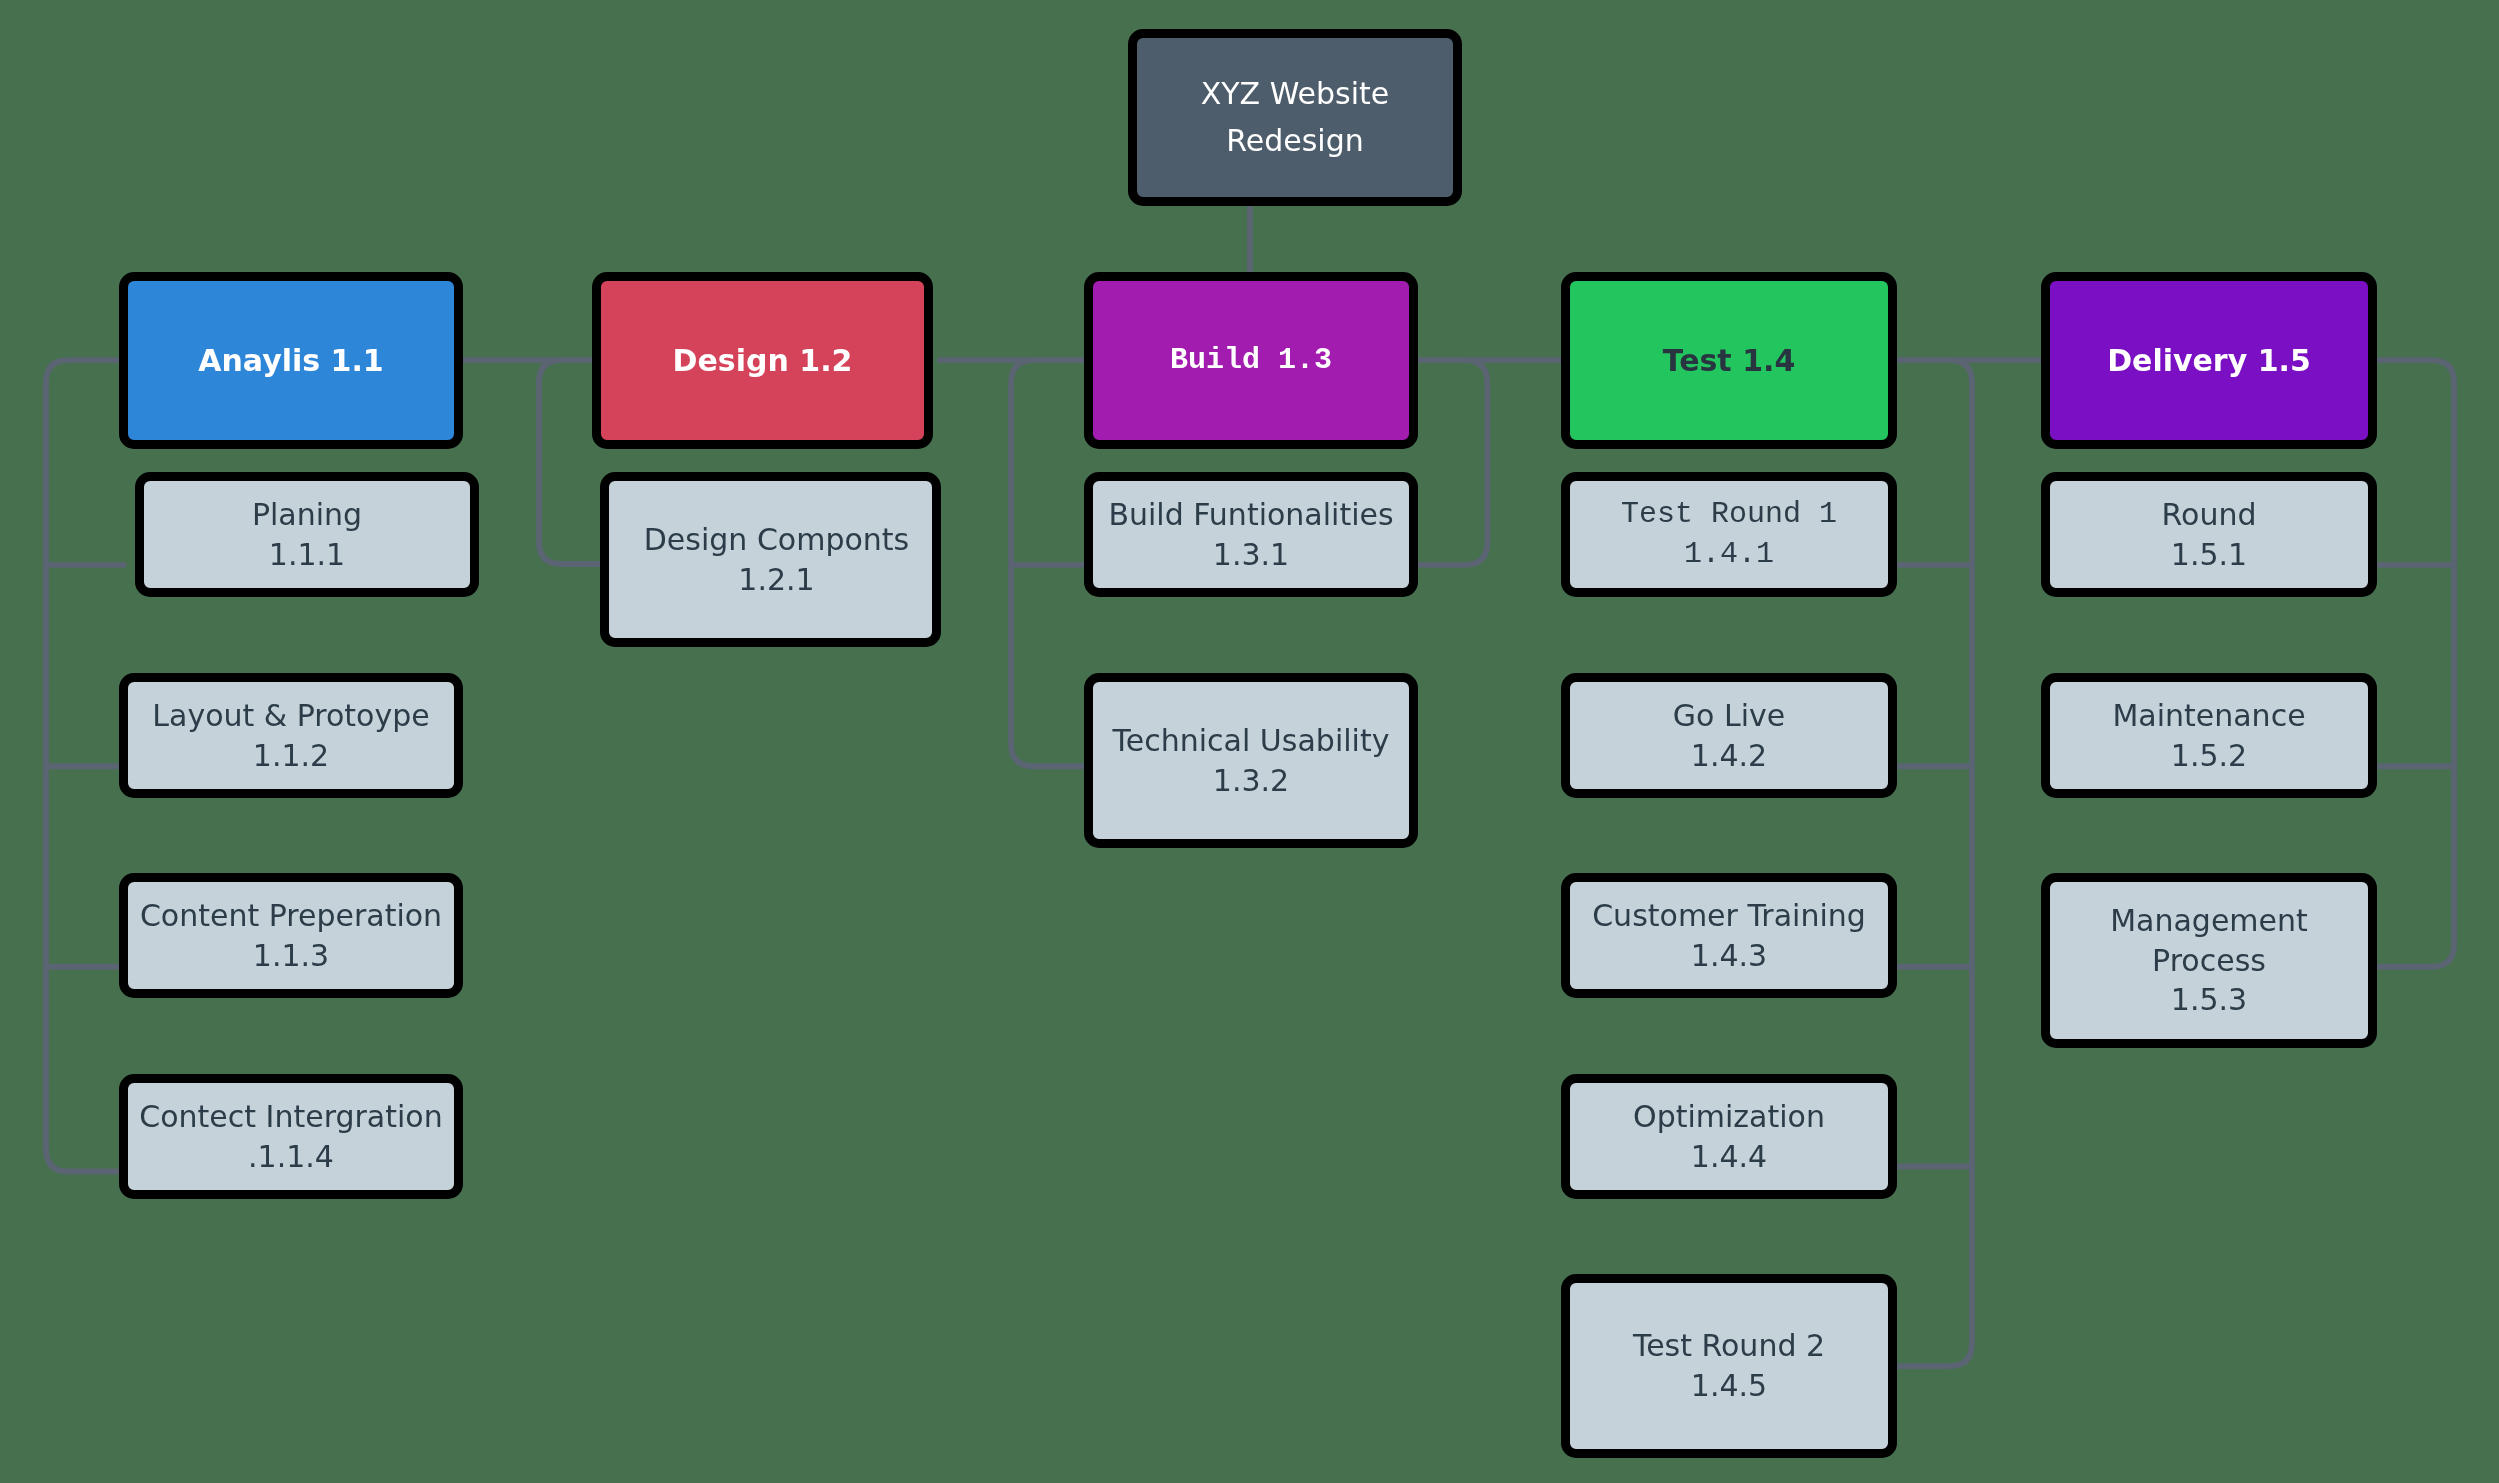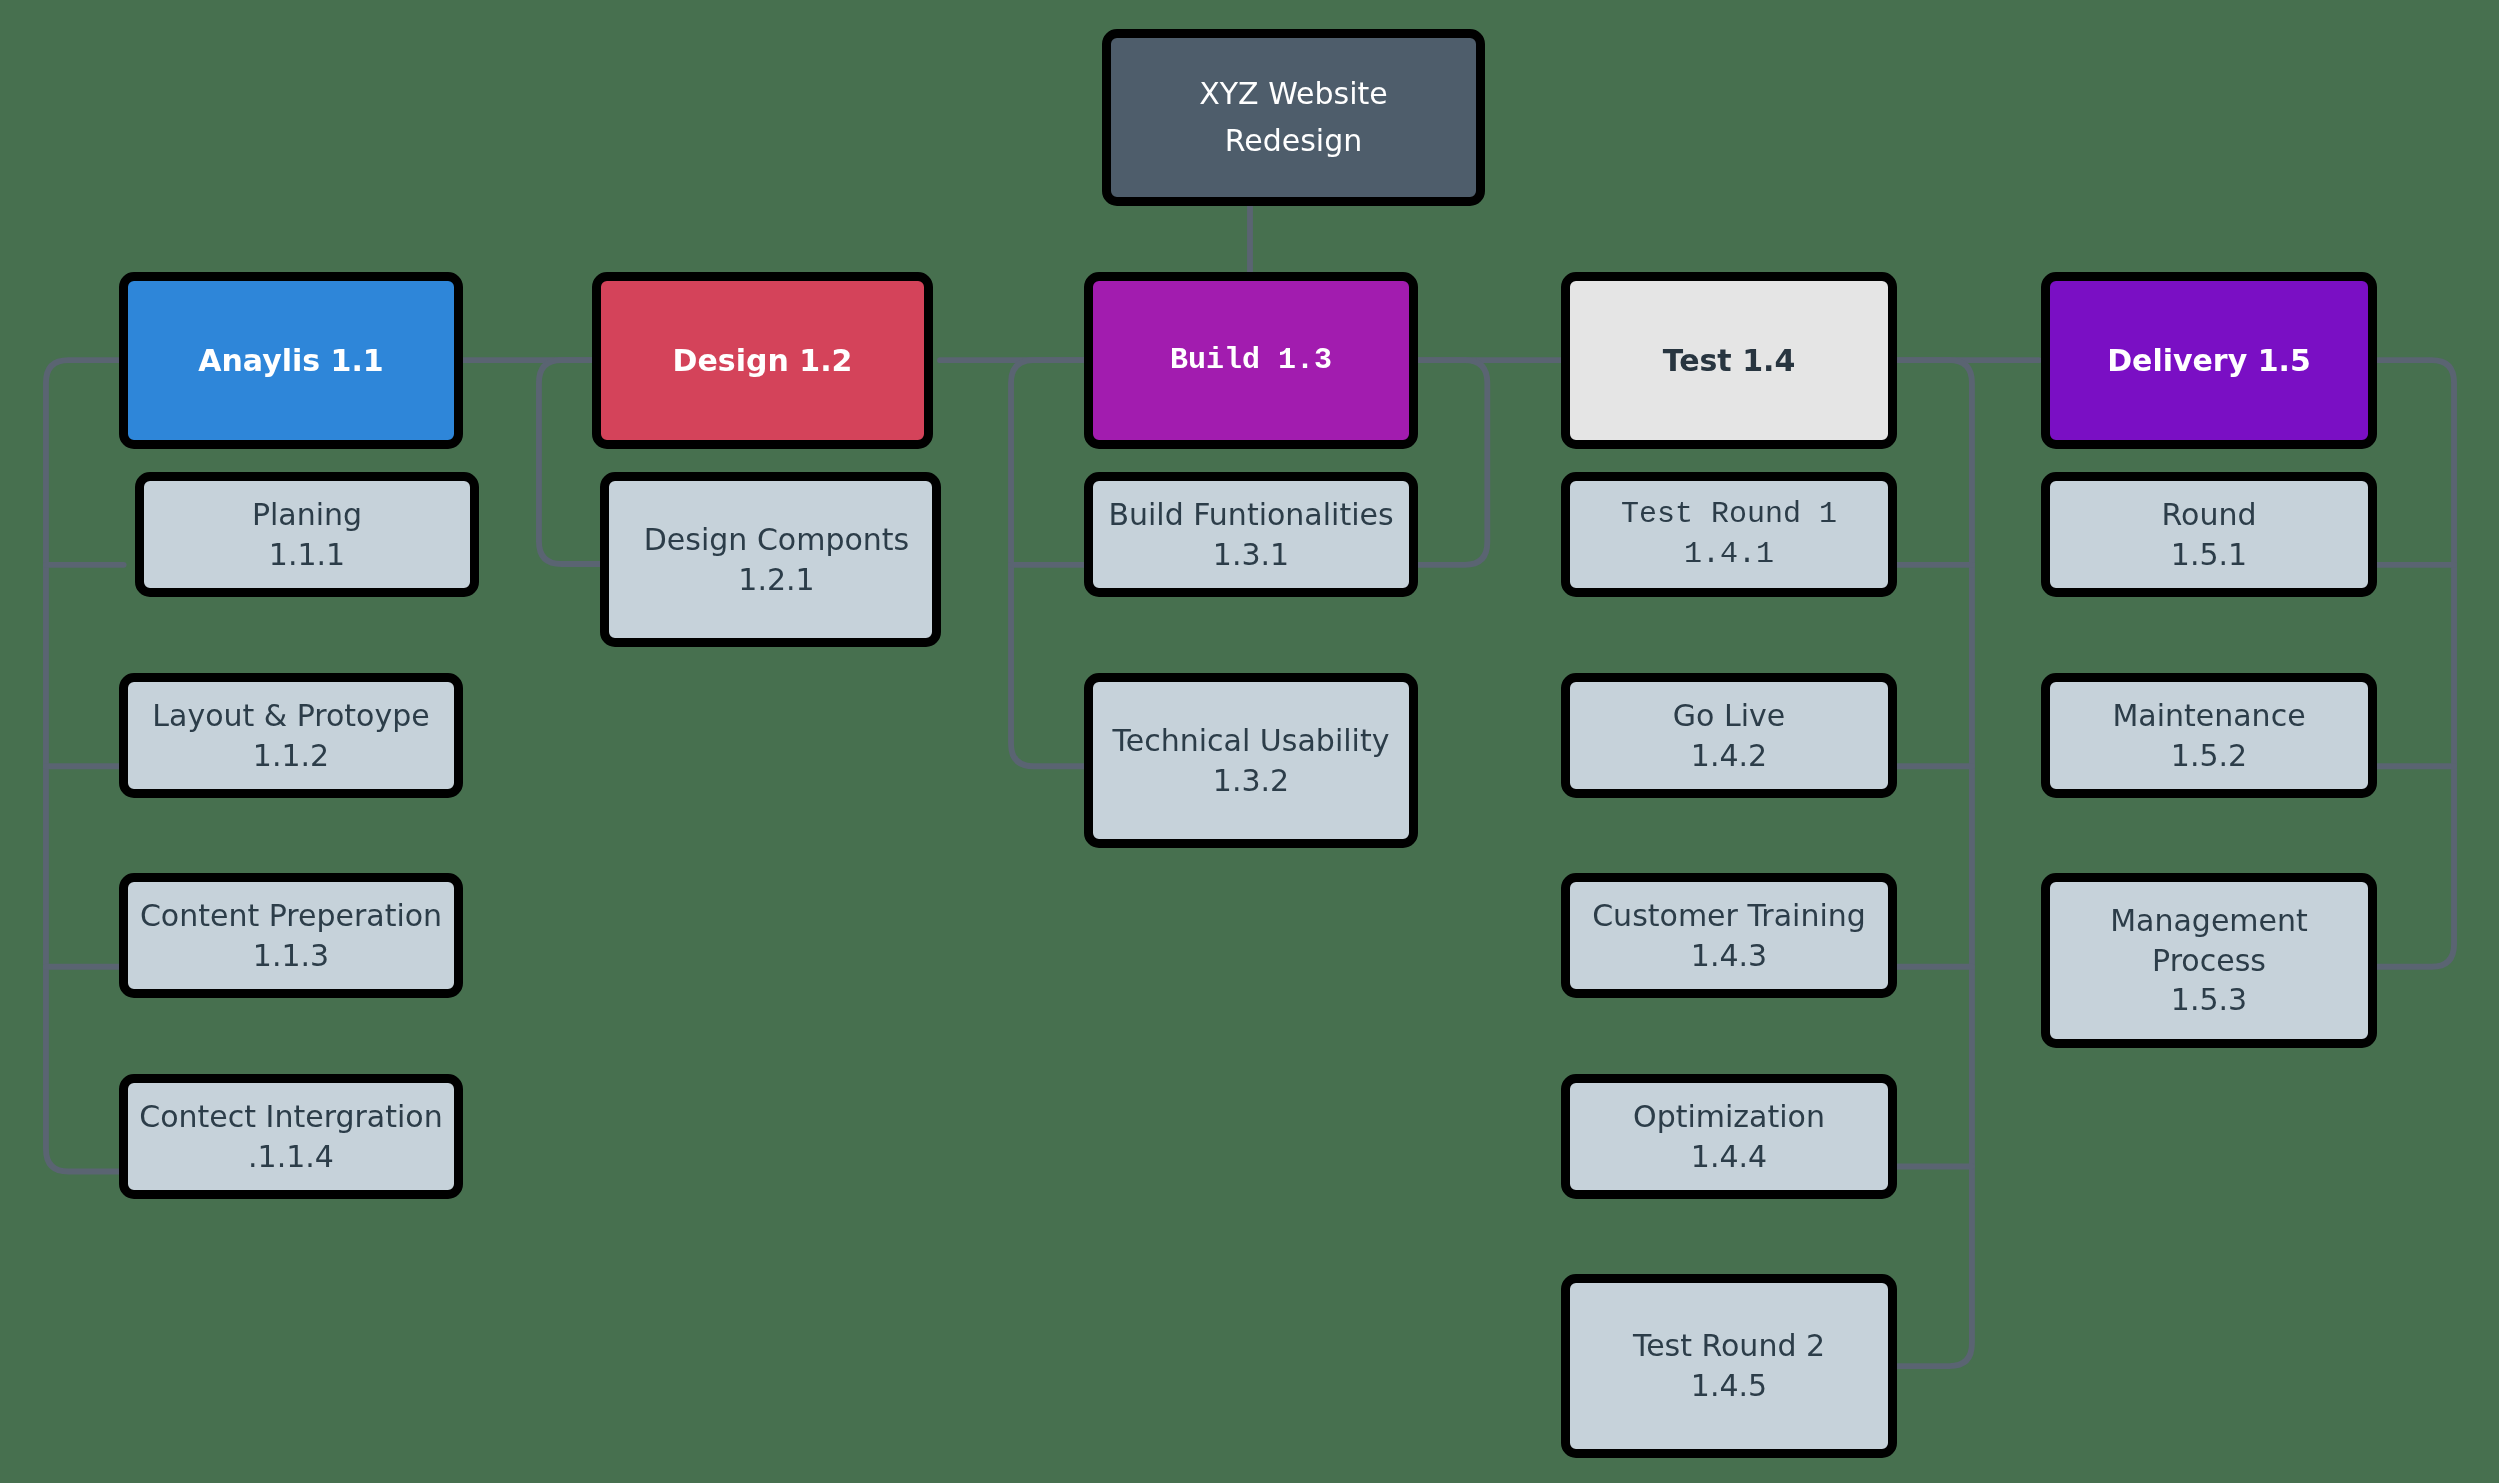--- a/index.html
+++ b/index.html
@@ -78,21 +78,21 @@
                L 1780 649 Q 1780 676 1753 676 L 1697 676"></path>
 
       <path d="M 2845 431 L 2910 431 Q 2937 431 2937 458
                L 2937 1130 Q 2937 1157 2910 1157 L 2845 1157"></path>
       <path d="M 2937 676 L 2845 676"></path>
       <path d="M 2937 917 L 2845 917"></path>
 
     </g>
   </svg>
 
-  <div class="node root" style="left:1102px;top:29px;width:383px;height:177px;gap:7px;">
+  <div class="node root" style="left:1128px;top:29px;width:334px;height:177px;gap:7px;">
     <span class="ttl">XYZ Website</span>
     <span class="ttl">Redesign</span>
   </div>
 
   <div class="node phase" style="left:119px;top:272px;width:344px;height:177px;background:#2e86d9;">
     <span>Anaylis 1.1</span>
   </div>
   <div class="node task" style="left:135px;top:472px;width:344px;height:125px;">
     <span class="ttl">Planing</span>
     <span class="code">1.1.1</span>
@@ -123,21 +123,21 @@
   </div>
   <div class="node task" style="left:1084px;top:472px;width:334px;height:125px;">
     <span class="ttl">Build Funtionalities</span>
     <span class="code">1.3.1</span>
   </div>
   <div class="node task" style="left:1084px;top:673px;width:334px;height:175px;">
     <span class="ttl">Technical Usability</span>
     <span class="code">1.3.2</span>
   </div>
 
-  <div class="node phase dark-text" style="left:1561px;top:272px;width:336px;height:177px;background:#e5e5e5;">
+  <div class="node phase dark-text" style="left:1561px;top:272px;width:336px;height:177px;background:#22c55e;">
     <span>Test 1.4</span>
   </div>
   <div class="node task" style="left:1561px;top:472px;width:336px;height:125px;font-family:Liberation Mono, monospace;">
     <span class="ttl">Test Round 1</span>
     <span class="code">1.4.1</span>
   </div>
   <div class="node task" style="left:1561px;top:673px;width:336px;height:125px;">
     <span class="ttl">Go Live</span>
     <span class="code">1.4.2</span>
   </div>

